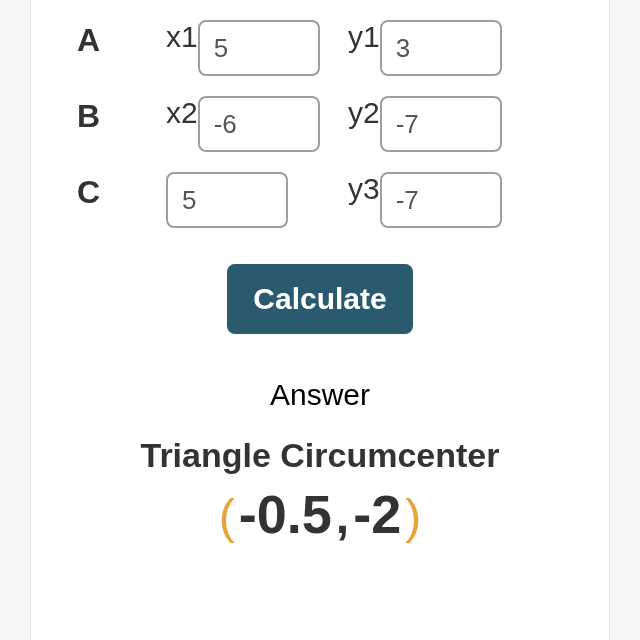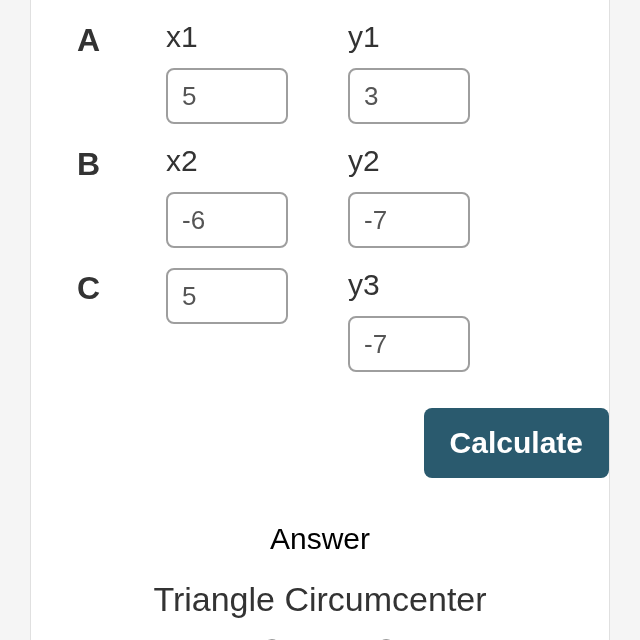--- a/index.html
+++ b/index.html
@@ -31,40 +31,40 @@
       width: 135px;
       font-size: 32px;
       font-weight: bold;
       color: #333;
       padding-left: 46px;
       padding-top: 2px;
     }
     .coord-group {
       width: 182px;
       display: flex;
-      flex-direction: column;
+      flex-direction: row;
     }
     .coord-label {
       font-size: 30px;
       color: #333;
       margin-bottom: 14px;
     }
     .coord-input {
       width: 122px;
       height: 56px;
       border: 2px solid #9e9e9e;
       border-radius: 8px;
       font-size: 26px;
       color: #555;
       padding: 0 14px;
       outline: none;
     }
     .button-row {
       display: flex;
-      justify-content: flex-end;
+      justify-content: center;
       gap: 4px;
       padding: 26px 0 16px 0;
     }
     .btn {
       border: none;
       border-radius: 8px;
       font-size: 30px;
       font-weight: bold;
       color: white;
       background: #2a5a6e;
@@ -82,21 +82,21 @@
       padding-top: 28px;
     }
     .answer-label {
       font-size: 30px;
       color: #000000;
       margin-bottom: 24px;
     }
     .result-title {
       font-size: 34px;
       color: #333;
-      font-weight: 400;
+      font-weight: 700;
       margin-bottom: 8px;
     }
     .result-value {
       font-size: 54px;
       font-weight: bold;
       color: #333;
       display: flex;
       justify-content: center;
       align-items: baseline;
       gap: 4px;

